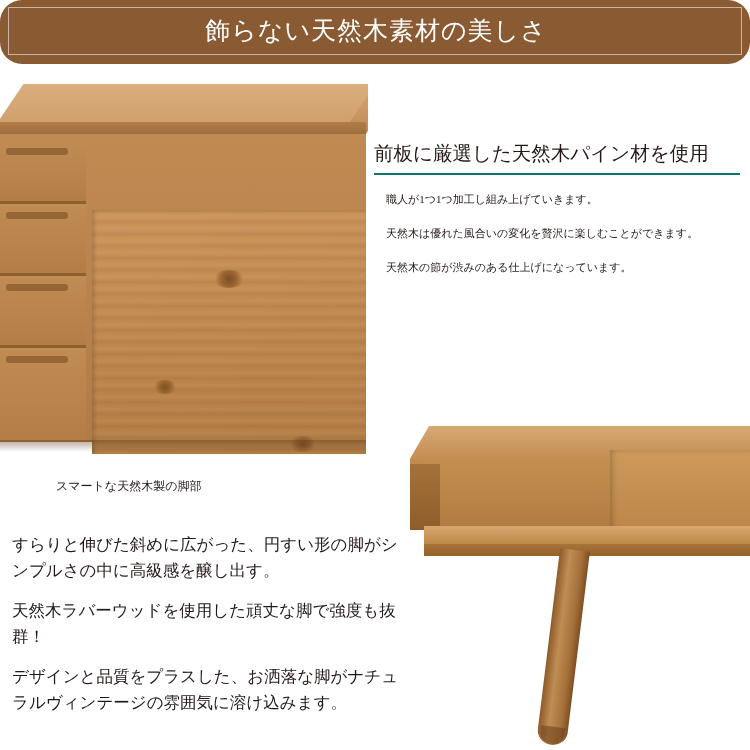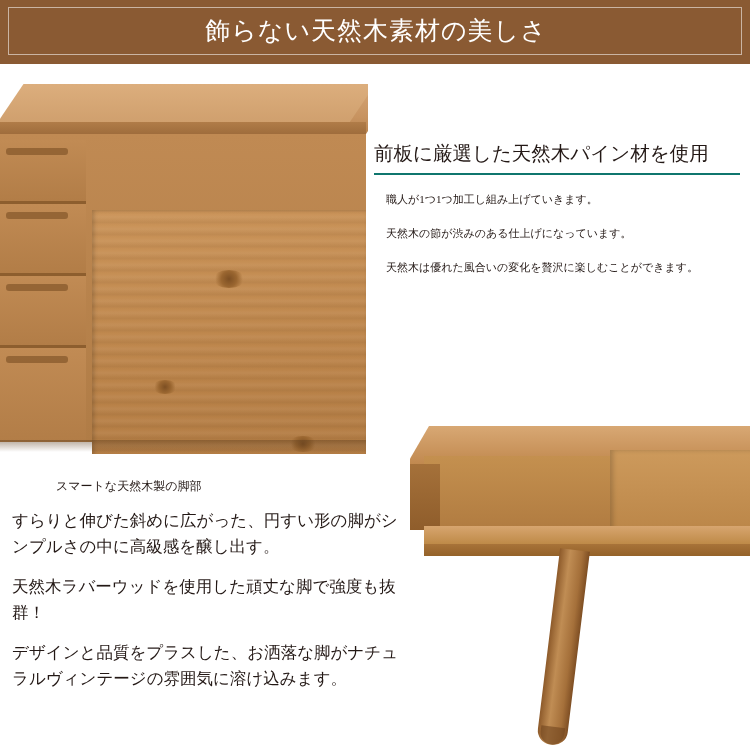--- a/index.html
+++ b/index.html
@@ -21,20 +21,21 @@
 
   
   .banner {
     position: absolute;
     left: 0;
     top: 0;
     width: 750px;
     height: 64px;
     background: #8a5a33;
     box-sizing: border-box;
+    border-radius: 22px;
   }
   .banner-inner {
     position: absolute;
     left: 8px;
     top: 7px;
     width: 734px;
     height: 48px;
     border: 1px solid rgba(255,255,255,0.55);
     box-sizing: border-box;
   }
@@ -175,21 +176,21 @@
     left: 56px;
     top: 478px;
     font-size: 12px;
     color: #231815;
     font-family: "Liberation Serif", serif;
     white-space: nowrap;
   }
   .sec2-body {
     position: absolute;
     left: 12px;
-    top: 508px;
+    top: 532px;
     width: 390px;
   }
   .sec2-body .para {
     margin: 0 0 14px 0;
     font-size: 16.5px;
     line-height: 1.58;
   }
 
   
   .photo-leg {
@@ -307,22 +308,22 @@
       <div class="drawer" style="top:214px; height:94px; border-bottom:none;">
         <div class="pull"></div>
       </div>
     </div>
     <div class="cab-shadow"></div>
   </div>
 
   <div class="right-col">
     <span class="head-underline">前板に厳選した天然木パイン材を使用</span>
     <p class="para">職人が1つ1つ加工し組み上げていきます。</p>
+    <p class="para">天然木は優れた風合いの変化を贅沢に楽しむことができます。</p>
     <p class="para">天然木の節が渋みのある仕上げになっています。</p>
-    <p class="para">天然木は優れた風合いの変化を贅沢に楽しむことができます。</p>
   </div>
 
   <div class="sec2-title">スマートな天然木製の脚部</div>
   <div class="sec2-body">
     <p class="para">すらりと伸びた斜めに広がった、円すい形の脚がシンプルさの中に高級感を醸し出す。</p>
     <p class="para">天然木ラバーウッドを使用した頑丈な脚で強度も抜群！</p>
     <p class="para">デザインと品質をプラスした、お洒落な脚がナチュラルヴィンテージの雰囲気に溶け込みます。</p>
   </div>
 
   <div class="photo-leg">

